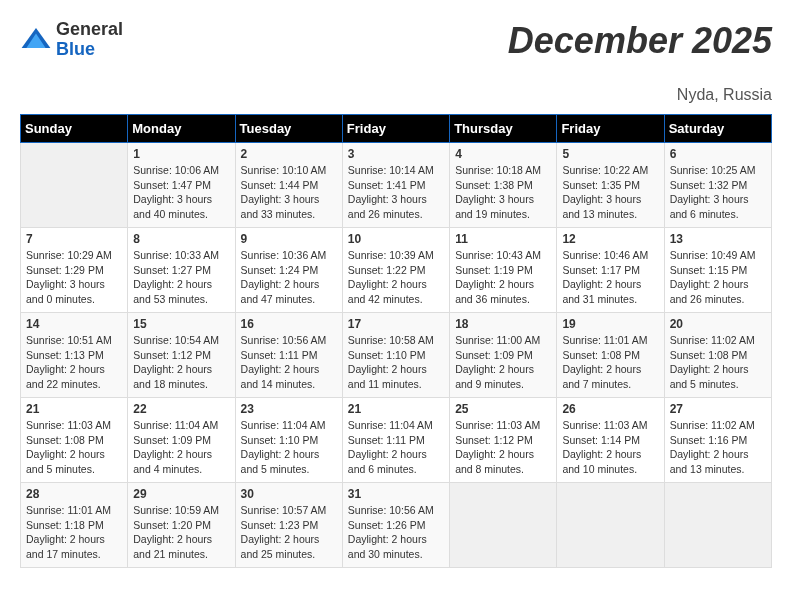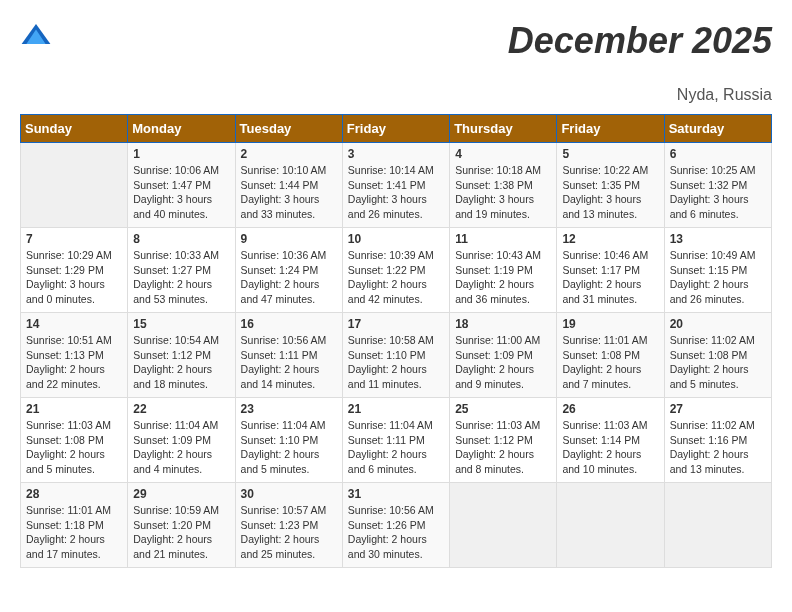--- a/index.html
+++ b/index.html
@@ -47,21 +47,21 @@
       font-size: 16px;
       color: #555;
       margin-top: 24px;
     }
     table {
       width: 100%;
       border-collapse: collapse;
       font-size: 11px;
     }
     thead tr th {
-      background-color: #a16207;
+      background-color: #000000;
       color: #fff;
       padding: 6px 4px;
       text-align: left;
       font-size: 13px;
       font-weight: bold;
       border: 1px solid #1565C0;
     }
     tbody tr td {
       border: 1px solid #ddd;
       vertical-align: top;
@@ -94,20 +94,24 @@
   </style>
 </head>
 <body>
 
 <div class="header">
   <div class="logo">
     <svg class="logo-icon" viewBox="0 0 40 40">
       <polygon points="20,5 38,30 2,30" fill="#1565C0"></polygon>
       <polygon points="20,12 32,30 8,30" fill="#42A5F5"></polygon>
     </svg>
+    <div class="logo-text">
+      <span class="logo-general">General</span>
+      <span class="logo-blue">Blue</span>
+    </div>
   </div>
   <div class="title-block">
     <div class="month-title">December 2025</div>
     <div class="location">Nyda, Russia</div>
   </div>
 </div>
 
 <table>
   <thead>
     <tr>

